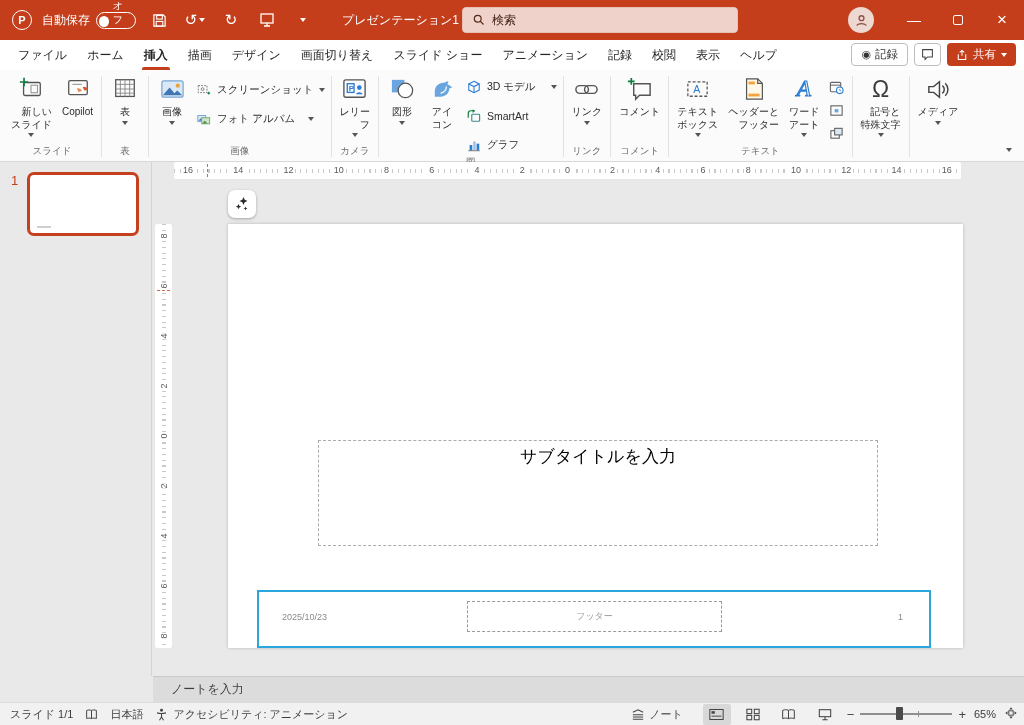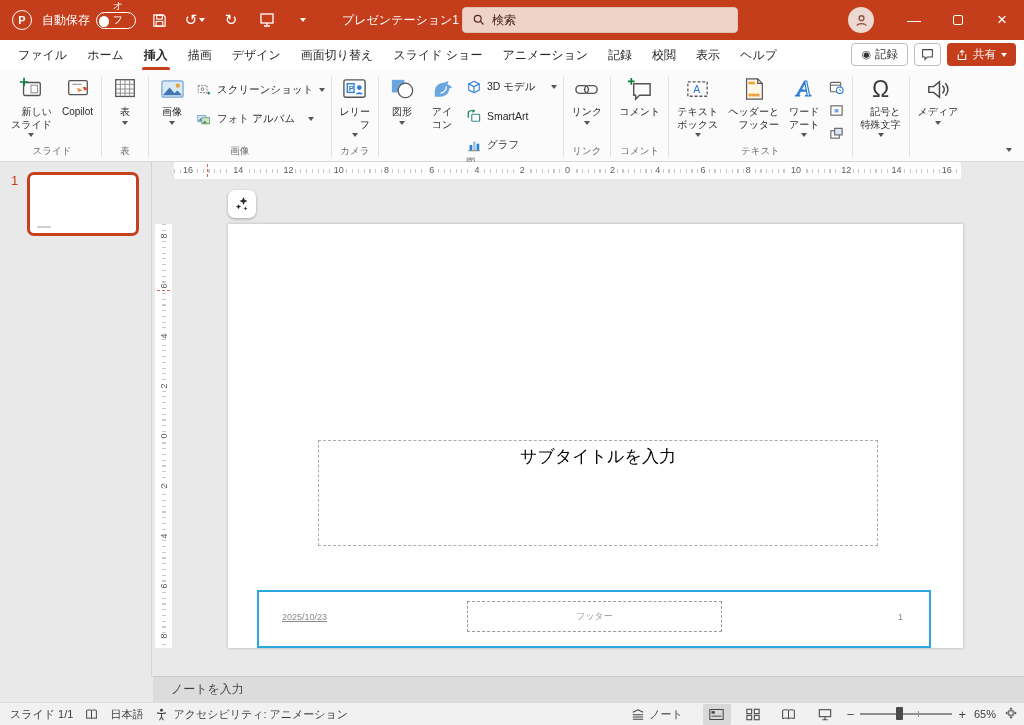--- a/index.html
+++ b/index.html
@@ -70,21 +70,21 @@
 
   .designer-btn { position:absolute; left:228px; top:28px; width:28px; height:28px; background:#fff; border-radius:7px; box-shadow:0 1px 3px rgba(0,0,0,.3); display:flex; align-items:center; justify-content:center; }
 
   .canvas { position:absolute; left:228px; top:62px; width:735px; height:424px; background:#fff; box-shadow:0 0 3px rgba(0,0,0,.22); }
   .ph { border:1px dashed #ababab; position:absolute; }
   .ph-title { left:90px; top:63px; width:560px; height:150px; display:flex; align-items:flex-end; justify-content:center; padding-bottom:10px; }
   .ph-title .txt { font-size:43px; color:#3a3a3a; font-weight:400; letter-spacing:2px; white-space:nowrap; }
   .ph-subtitle { left:90px; top:216px; width:560px; height:106px; display:flex; align-items:flex-start; justify-content:center; padding-top:4px; }
   .ph-subtitle .txt { font-size:17px; color:#000000; }
   .footer-sel { position:absolute; left:29px; top:366px; width:674px; height:58px; border:2.5px solid #2ba7e0; }
-  .f-date { position:absolute; left:23px; top:20px; font-size:9px; color:#8a8a8a;text-decoration:underline; }
+  .f-date { position:absolute; left:23px; top:20px; font-size:9px; color:#8a8a8a; }
   .f-box { position:absolute; left:208px; top:9px; width:255px; height:31px; border:1px dashed #9a9a9a; display:flex; align-items:center; justify-content:center; font-size:9px; color:#9a9a9a; }
   .f-num { position:absolute; right:26px; top:20px; font-size:9px; color:#8a8a8a; }
 
   
   .notesbar { position:absolute; top:676px; left:153px; width:871px; height:26px; background:#dcdcdc; border-top:1px solid #c9c9c9; display:flex; align-items:center; padding-left:18px; font-size:12px; color:#3f3f3f; }
 
   
   .statusbar { position:absolute; top:702px; left:0; width:1024px; height:23px; background:#f1f1f1; border-top:1px solid #dcdcdc; display:flex; align-items:center; font-size:11px; color:#3d3d3d; }
   .sb-left { display:flex; align-items:center; gap:12px; padding-left:10px; }
   .sb-item { display:flex; align-items:center; gap:5px; }

